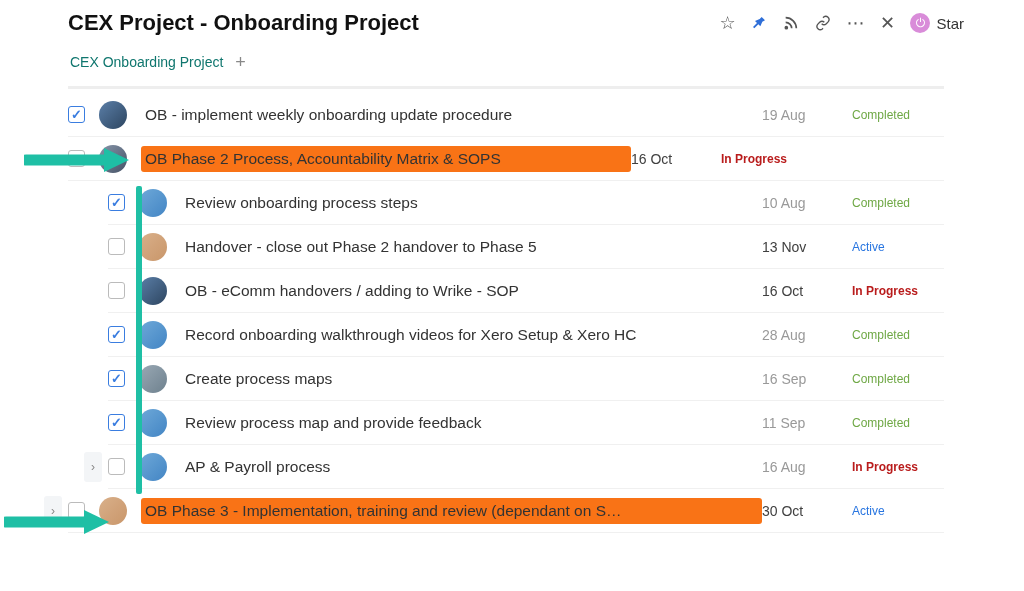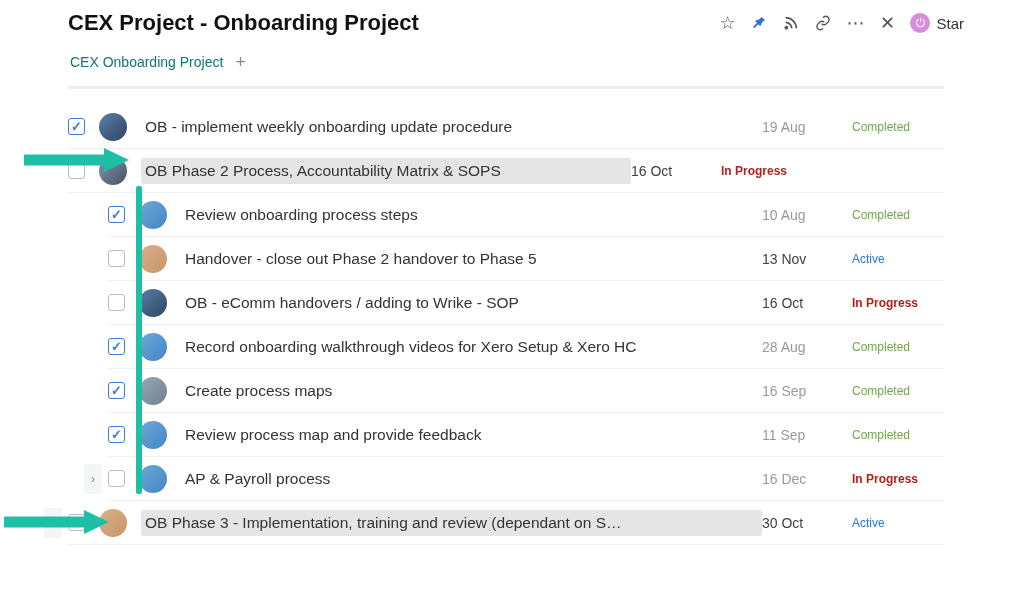--- a/index.html
+++ b/index.html
@@ -81,21 +81,21 @@
     color: #888;
     cursor: pointer;
     font-weight: 300;
   }
   .divider {
     height: 3px;
     background: #eee;
     margin: 0 20px 4px 20px;
   }
   .tasks {
-    margin: 16px 20px;
+    margin: 4px 20px;
   }
   .task-row {
     display: flex;
     align-items: center;
     min-height: 44px;
     border-bottom: 1px solid #f0f0f0;
     position: relative;
   }
   .task-row.indented {
     margin-left: 40px;
@@ -157,21 +157,21 @@
     flex: 1;
     font-size: 15.5px;
     color: #333;
     padding: 4px 8px 4px 4px;
     white-space: nowrap;
     overflow: hidden;
     text-overflow: ellipsis;
     cursor: pointer;
   }
   .task-title.highlighted {
-    background: #e5e5e5;
+    background: #f97316;
     border-radius: 3px;
     padding-right: 30px;
   }
   .task-date {
     width: 74px;
     text-align: left;
     font-size: 14px;
     color: #999;
     margin-right: 16px;
     flex-shrink: 0;
@@ -304,21 +304,21 @@
         <div class="avatar a4"></div>
         <div class="task-title">Review process map and provide feedback</div>
         <div class="task-date">11 Sep</div>
         <div class="task-status status-completed">Completed</div>
       </div>
       <div class="task-row indented">
         <div class="expand-caret">›</div>
         <div class="checkbox"></div>
         <div class="avatar a4"></div>
         <div class="task-title">AP &amp; Payroll process</div>
-        <div class="task-date">16 Dec</div>
+        <div class="task-date">16 Aug</div>
         <div class="task-status status-inprogress">In Progress</div>
       </div>
       <div class="task-row">
         <div class="expand-caret">›</div>
         <div class="checkbox"></div>
         <div class="avatar a3"></div>
         <div class="task-title highlighted">OB Phase 3 - Implementation, training and review (dependant on S…</div>
         <div class="task-date overdue">30 Oct</div>
         <div class="task-status status-active">Active</div>
       </div>

